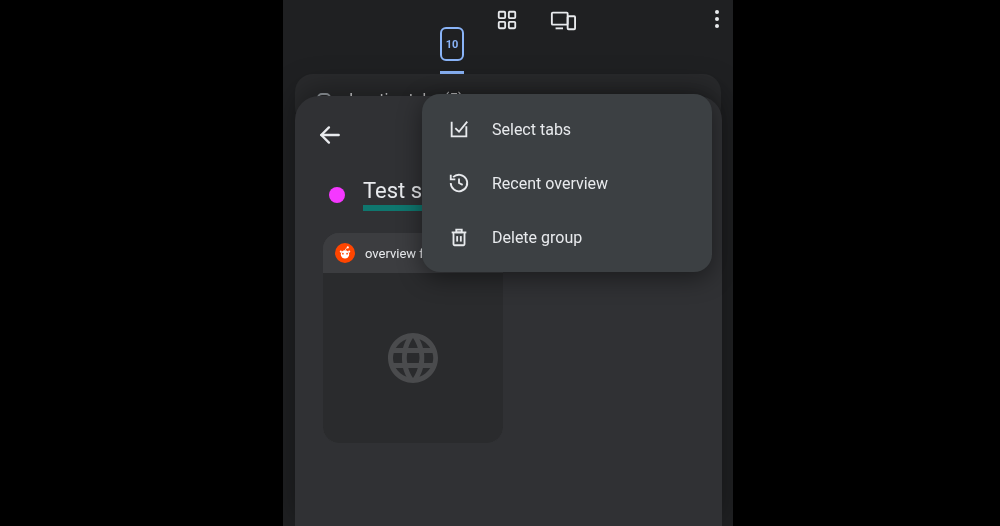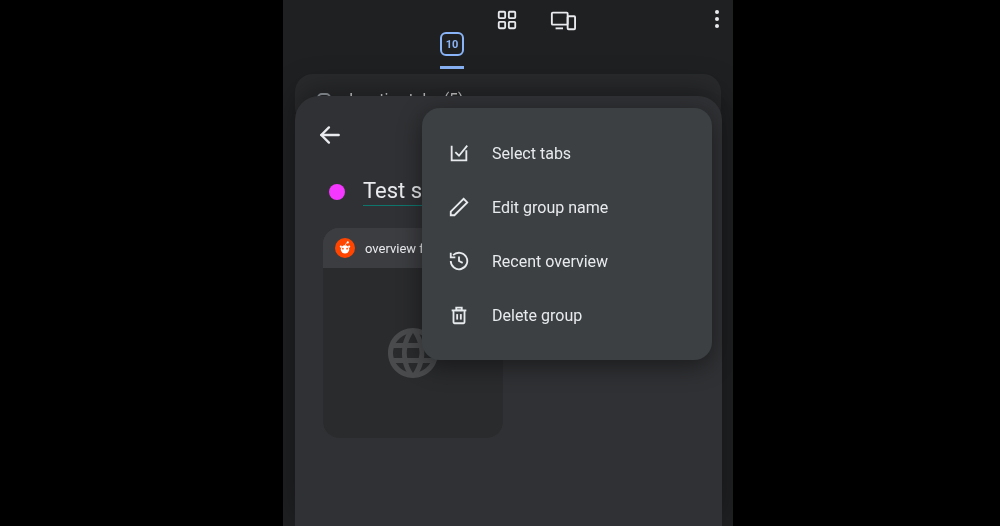--- a/index.html
+++ b/index.html
@@ -28,21 +28,21 @@
     .top-bar {
       height: 44px;
       display: flex;
       align-items: center;
       justify-content: center;
       gap: 32px;
       position: relative;
     }
     .tab-count-box {
       width: 24px;
-      height: 24px;
+      height: 34px;
       border: 2.5px solid #8ab4f8;
       border-radius: 6px;
       display: flex;
       align-items: center;
       justify-content: center;
       font-size: 11px;
       font-weight: 700;
       color: #8ab4f8;
       margin-top: 44px;
     }
@@ -117,21 +117,21 @@
     .group-color-dot {
       width: 16px;
       height: 16px;
       border-radius: 50%;
       background: #f538ff;
     }
     .group-title {
       color: #e8eaed;
       font-size: 22px;
       font-weight: 400;
-      border-bottom: 1px solid #0f766e;
+      border-bottom: 6px solid #0f766e;
       padding-bottom: 2px;
     }
     .tab-card {
       background: #3c3d40;
       border-radius: 16px;
       width: 180px;
       overflow: hidden;
       margin-left: 6px;
     }
     .tab-card-header {
@@ -165,25 +165,25 @@
       justify-content: center;
     }
     .globe-placeholder {
       width: 60px;
       height: 60px;
       color: #4a4b4d;
     }
     .context-menu {
       position: absolute;
       left: 422px;
-      top: 108px;
+      top: 94px;
       width: 290px;
       background: #3c4043;
       border-radius: 18px;
-      padding: 18px 0;
+      padding: 8px 0;
       box-shadow: 0 6px 24px rgba(0,0,0,0.45);
       z-index: 20;
     }
     .menu-item {
       display: flex;
       align-items: center;
       gap: 22px;
       padding: 16px 26px;
       cursor: pointer;
       color: #e8eaed;
@@ -272,26 +272,20 @@
 <div class="context-menu">
   <div class="menu-item">
     <svg width="22" height="22" viewBox="0 0 24 24" fill="none" stroke="currentColor" stroke-width="2">
       <polyline points="4 4 4 20 20 20 20 9"></polyline>
       <polyline points="8 11 12 15 21 4"></polyline>
     </svg>
     <span>Select tabs</span>
   </div>
   <div class="menu-item">
     <svg width="22" height="22" viewBox="0 0 24 24" fill="none" stroke="currentColor" stroke-width="2">
-      <path d="M17 3l4 4L7 21H3v-4L17 3z"></path>
-    </svg>
-    <span>Edit group name</span>
-  </div>
-  <div class="menu-item">
-    <svg width="22" height="22" viewBox="0 0 24 24" fill="none" stroke="currentColor" stroke-width="2">
       <path d="M3 12a9 9 0 1 0 2.6-6.3"></path>
       <polyline points="3 3 3 8 8 8"></polyline>
       <polyline points="12 7 12 12 16 14"></polyline>
     </svg>
     <span>Recent overview</span>
   </div>
   <div class="menu-item">
     <svg width="22" height="22" viewBox="0 0 24 24" fill="none" stroke="currentColor" stroke-width="2">
       <path d="M4 7h16"></path>
       <path d="M6 7v13a1 1 0 0 0 1 1h10a1 1 0 0 0 1-1V7"></path>

